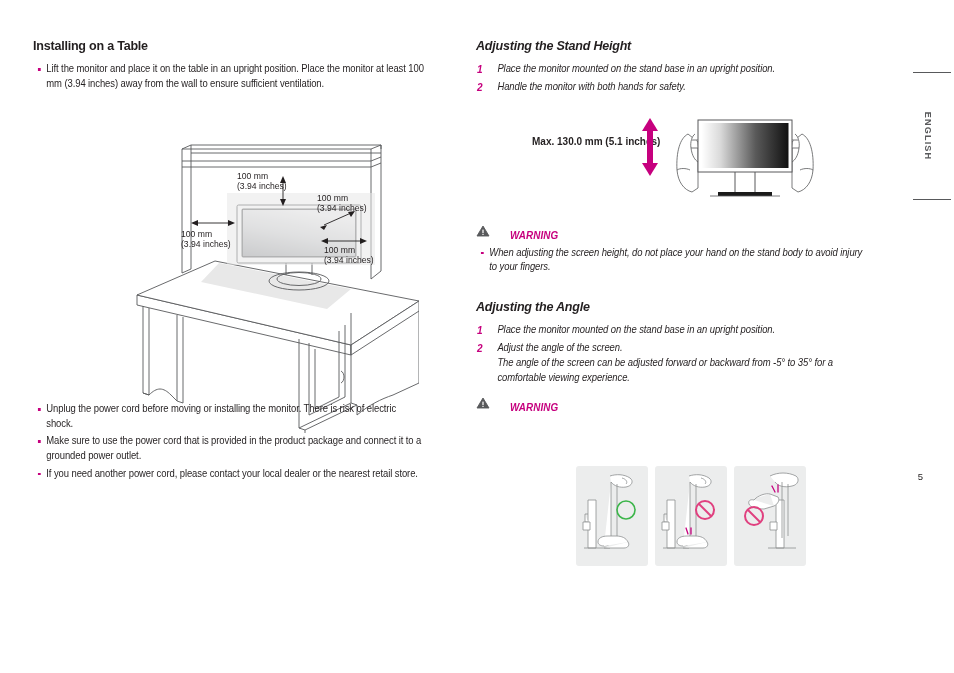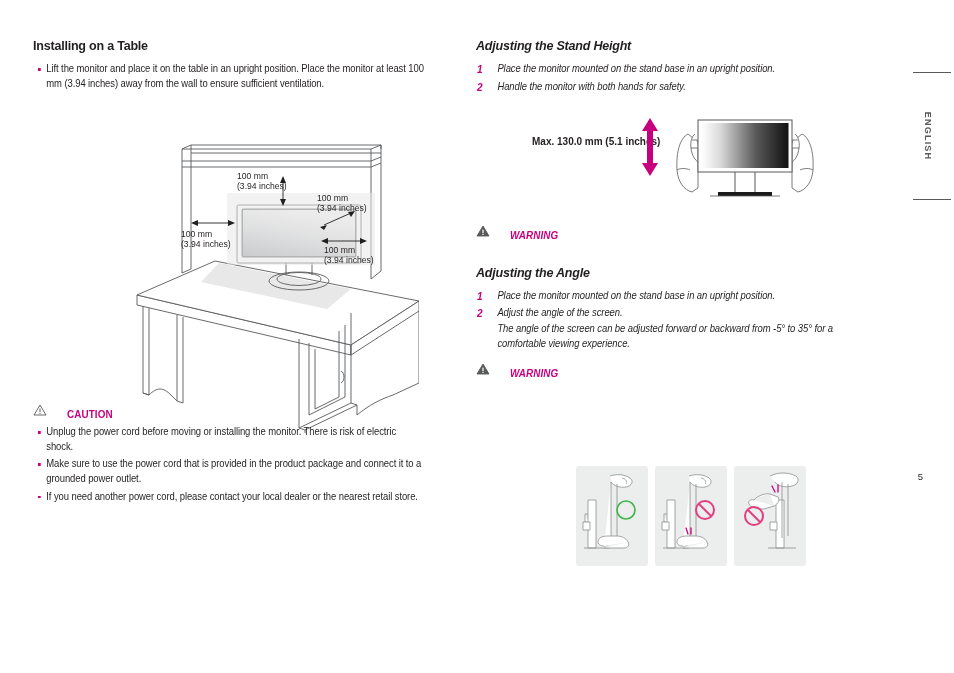--- a/index.html
+++ b/index.html
@@ -272,30 +272,20 @@
           <text x="62" y="94">100 mm</text>
           <text x="62" y="104">(3.94 inches)</text>
 
           <text x="205" y="110">100 mm</text>
           <text x="205" y="120">(3.94 inches)</text>
         </g>
       </svg>
     </div>
 
     <div style="margin-top:311px;">
-      <div class="notice-head">
-        <span class="tri-icon">
-          <svg width="14" height="12" viewBox="0 0 14 12" xmlns="http://www.w3.org/2000/svg">
-            <path d="M7 1 L13 11 L1 11 Z" fill="none" stroke="#58595b" stroke-width="0.9" stroke-linejoin="round"></path>
-            <rect x="6.5" y="4.6" width="1" height="3.6" fill="#58595b"></rect>
-            <rect x="6.5" y="9" width="1" height="1" fill="#58595b"></rect>
-          </svg>
-        </span>
-        <span class="label">CAUTION</span>
-      </div>
       <ul class="bullets">
         <li>Unplug the power cord before moving or installing the monitor. There is risk of electric shock.</li>
         <li>Make sure to use the power cord that is provided in the product package and connect it to a grounded power outlet.</li>
         <li>If you need another power cord, please contact your local dealer or the nearest retail store.</li>
       </ul>
     </div>
   </div>
 
   <div class="col col-right">
 
@@ -316,20 +306,23 @@
       <div class="notice-head">
         <span class="tri-icon">
           <svg width="14" height="12" viewBox="0 0 14 12" xmlns="http://www.w3.org/2000/svg">
             <path d="M7 1 L13 11 L1 11 Z" fill="#58595b" stroke="#58595b" stroke-width="0.9" stroke-linejoin="round"></path>
             <rect x="6.4" y="4.6" width="1.2" height="3.4" fill="#ffffff"></rect>
             <rect x="6.4" y="8.8" width="1.2" height="1.2" fill="#ffffff"></rect>
           </svg>
         </span>
         <span class="label">WARNING</span>
       </div>
+      <ul class="bullets">
+        <li>When adjusting the screen height, do not place your hand on the stand body to avoid injury to your fingers.</li>
+      </ul>
     </div>
 
     <h2 class="section-title" style="margin-top:24px;">Adjusting the Angle</h2>
 
     <ol class="steps">
       <li>
         <span class="num">1</span>
         <span>Place the monitor mounted on the stand base in an upright position.</span>
       </li>
       <li>

